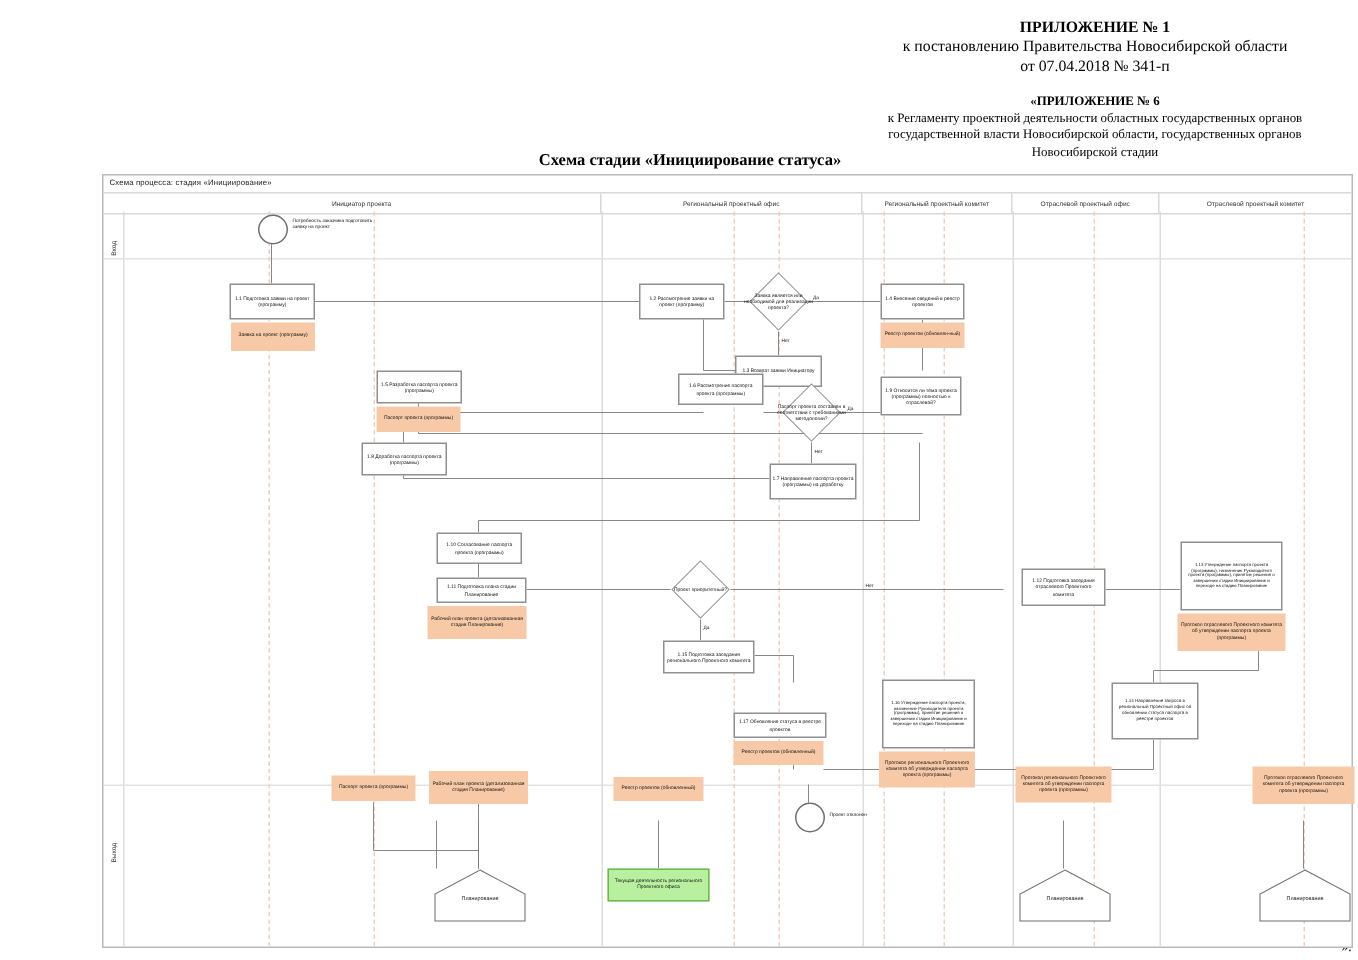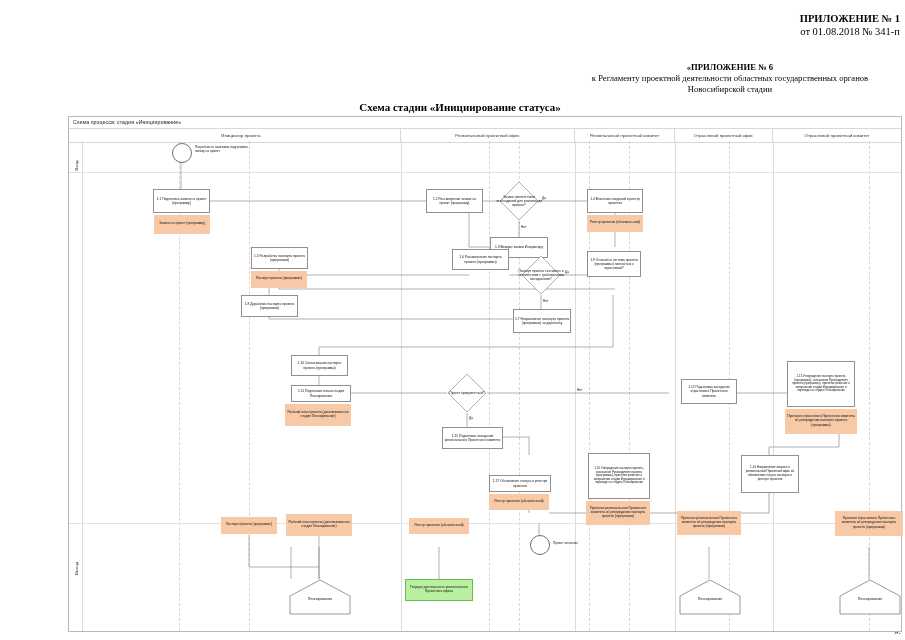--- a/index.html
+++ b/index.html
@@ -4,21 +4,21 @@
 <style>
   html,body{margin:0;padding:0;}
   body{
     width:905px;height:640px;background:#ffffff;overflow:hidden;
     font-family:"Liberation Serif", serif;color:#000;
   }
   .page{position:relative;width:905px;height:640px;}
 
   
   .doc-head{position:absolute;text-align:center;font-family:"Liberation Serif",serif;}
-  #hdr1{left:560px;top:12px;width:340px;font-size:10.5px;line-height:13px;text-align:right;}
+  #hdr1{left:560px;top:12px;width:340px;font-size:10.5px;line-height:13px;}
   #hdr1 .l1{font-weight:bold;}
   #hdr2{left:560px;top:62px;width:340px;font-size:8.6px;line-height:11.2px;}
   #hdr2 .l1{font-weight:bold;}
   #diagram-title{position:absolute;left:240px;top:101px;width:440px;text-align:center;
     font-size:11px;font-weight:bold;}
   .tail-quote{position:absolute;right:4px;bottom:4px;font-size:9px;}
 
   
   .frame{position:absolute;left:68px;top:116px;width:832px;height:514px;
     border:1px solid #b9b9b9;background:#fff;}
@@ -61,26 +61,28 @@
 
   svg.wires{position:absolute;left:0;top:0;width:832px;height:514px;pointer-events:none;}
 </style>
 </head>
 <body>
 
 <div class="page">
 
   <div class="doc-head" id="hdr1">
     <div class="l1">ПРИЛОЖЕНИЕ № 1</div>
-    <div>от 01.08.2018  № 341-п</div>
+    <div>к постановлению Правительства Новосибирской области</div>
+    <div>от 07.04.2018  № 341-п</div>
   </div>
 
   <div class="doc-head" id="hdr2">
     <div class="l1">«ПРИЛОЖЕНИЕ № 6</div>
     <div>к Регламенту проектной деятельности областных государственных органов</div>
+    <div>государственной власти Новосибирской области, государственных органов</div>
     <div>Новосибирской стадии</div>
   </div>
 
   <div id="diagram-title">Схема стадии «Инициирование статуса»</div>
   <div class="tail-quote">».</div>
 
   <div class="frame">
     <div class="frame-title">Схема процесса: стадия «Инициирование»</div>
 
     <div class="lanes-head">

